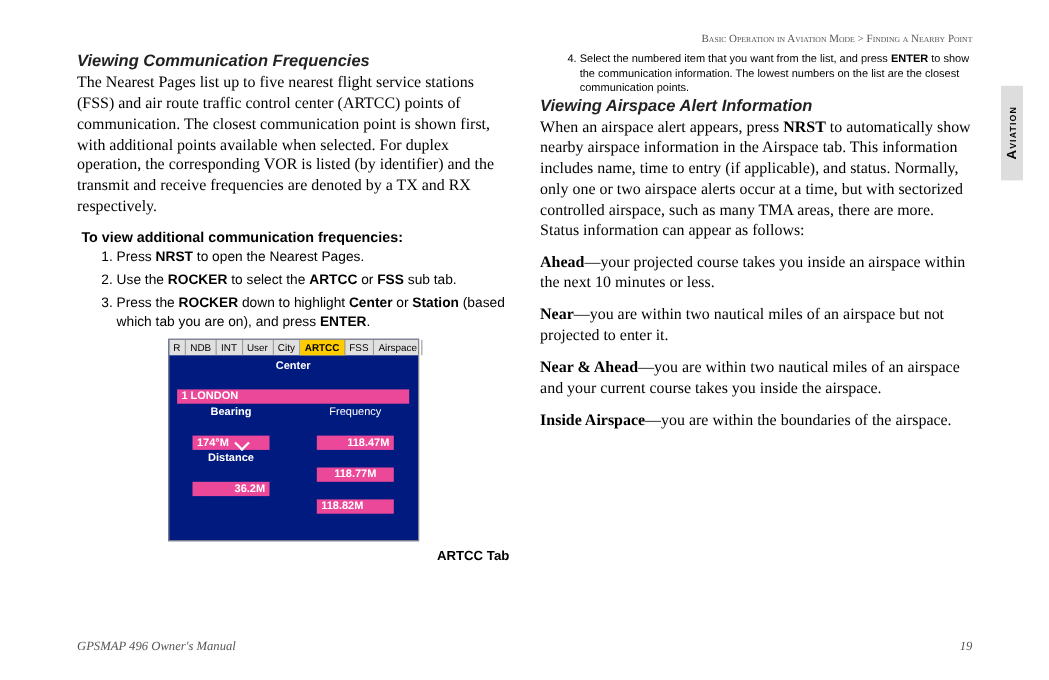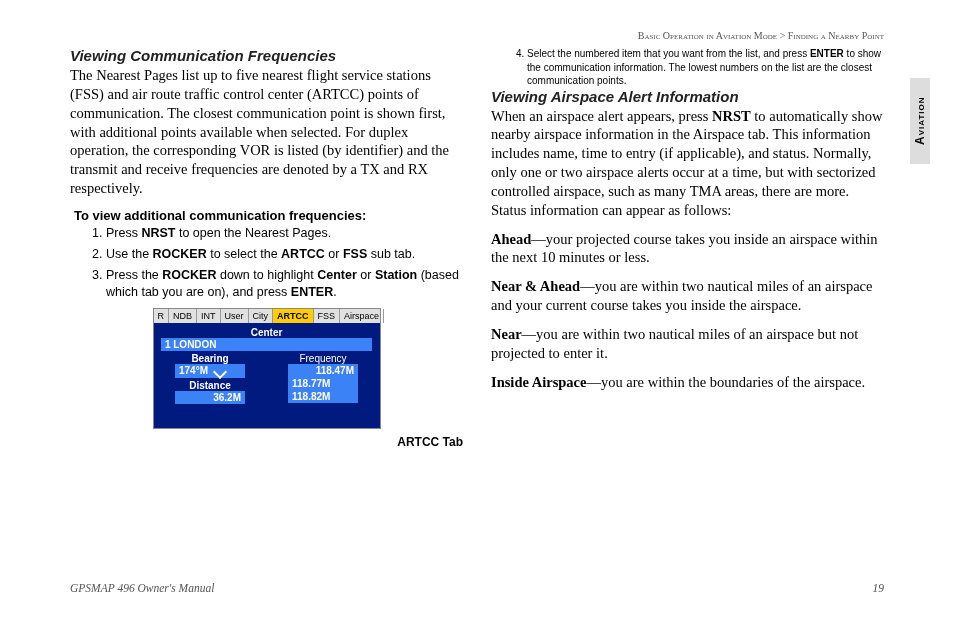--- a/index.html
+++ b/index.html
@@ -119,23 +119,24 @@
   }
   .device .tabs span.active {
     background: #ffcc00;
     font-weight: bold;
   }
   .device .body {
     padding: 2px 3px 24px 3px;
   }
   .device .label { font-weight: bold; color: #fff; font-size:10px; margin-top:2px;}
   .device .valuebox {
-    background: #3b82f6; color:#fff; font-weight:bold;
+    background: #ec4899; color:#fff; font-weight:bold;
     padding: 1px 4px; display:inline-block; min-width: 70px;
     text-align: left;
+    margin-top: 16px;
   }
   .device .row { display:flex; gap:6px; }
   .device .leftc { flex:1; }
   .device .rightc { flex:1; }
   .device .freqhdr { font-size:10px; color:#fff; margin-top:2px; }
   .device .arrow {
     display:inline-block; width:10px; height:10px;
     border-left:2px solid #fff; border-bottom:2px solid #fff;
     transform: rotate(-45deg); margin-left:4px; vertical-align:middle;
   }
@@ -196,21 +197,21 @@
               <div class="valuebox">
                 <span>174°M</span>
                 <span class="arrow"></span>
               </div>
               <div class="label">Distance</div>
               <div class="valuebox" style="text-align:right;">36.2M</div>
             </div>
             <div class="rightc">
               <div class="freqhdr">Frequency</div>
               <div class="valuebox" style="text-align:right;">118.47M</div>
-              <div class="valuebox" style="text-align:left;">118.77M</div>
+              <div class="valuebox" style="text-align:center;">118.77M</div>
               <div class="valuebox" style="text-align:left;">118.82M</div>
             </div>
           </div>
         </div>
       </div>
       <div class="caption">ARTCC Tab</div>
     </div>
   </div>
 
   <div class="col">
@@ -220,22 +221,22 @@
       </li>
     </ol>
 
     <h3 class="section">Viewing Airspace Alert Information</h3>
     <p>
       <span>When an airspace alert appears, press </span><strong>NRST</strong><span> to automatically show nearby airspace information in the Airspace tab. This information includes name, time to entry (if applicable), and status. Normally, only one or two airspace alerts occur at a time, but with sectorized controlled airspace, such as many TMA areas, there are more. Status information can appear as follows:</span>
     </p>
 
     <div class="defs">
       <p><strong>Ahead</strong><span>—your projected course takes you inside an airspace within the next 10 minutes or less.</span></p>
+      <p><strong>Near</strong><span>—you are within two nautical miles of an airspace but not projected to enter it.</span></p>
       <p><strong>Near &amp; Ahead</strong><span>—you are within two nautical miles of an airspace and your current course takes you inside the airspace.</span></p>
-      <p><strong>Near</strong><span>—you are within two nautical miles of an airspace but not projected to enter it.</span></p>
       <p><strong>Inside Airspace</strong><span>—you are within the boundaries of the airspace.</span></p>
     </div>
   </div>
 
 </div>
 
 <div class="footer">
   <span>GPSMAP 496 Owner's Manual</span>
   <span>19</span>
 </div>

